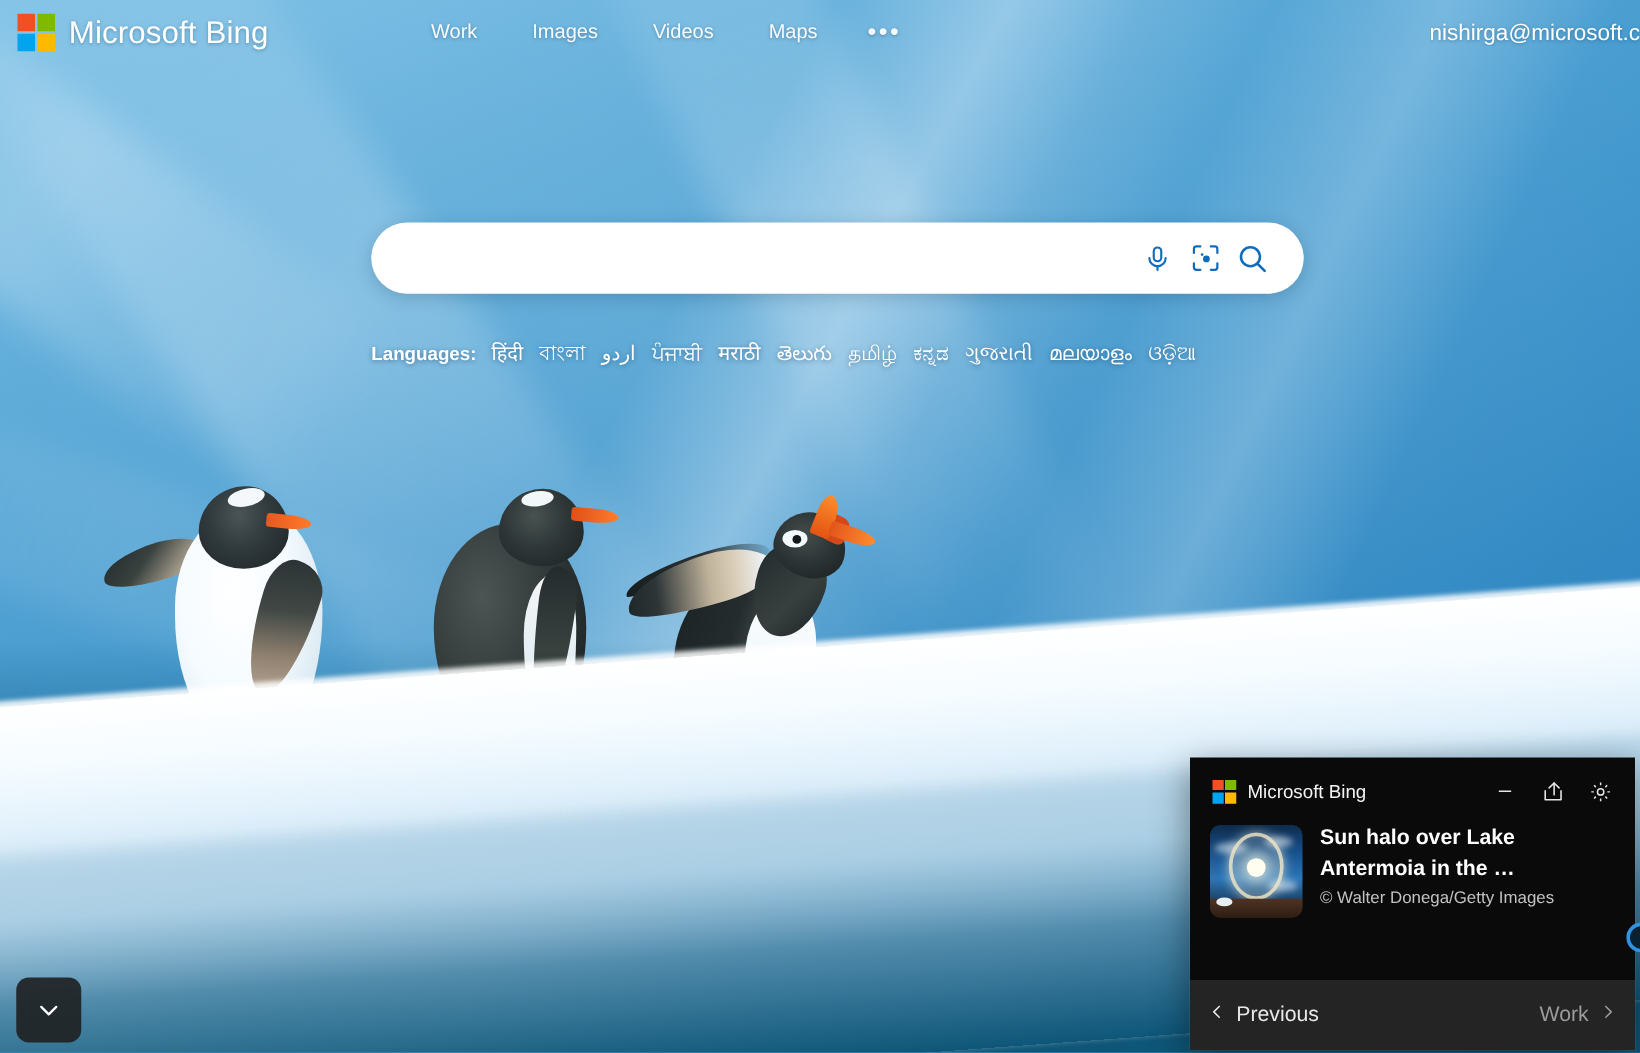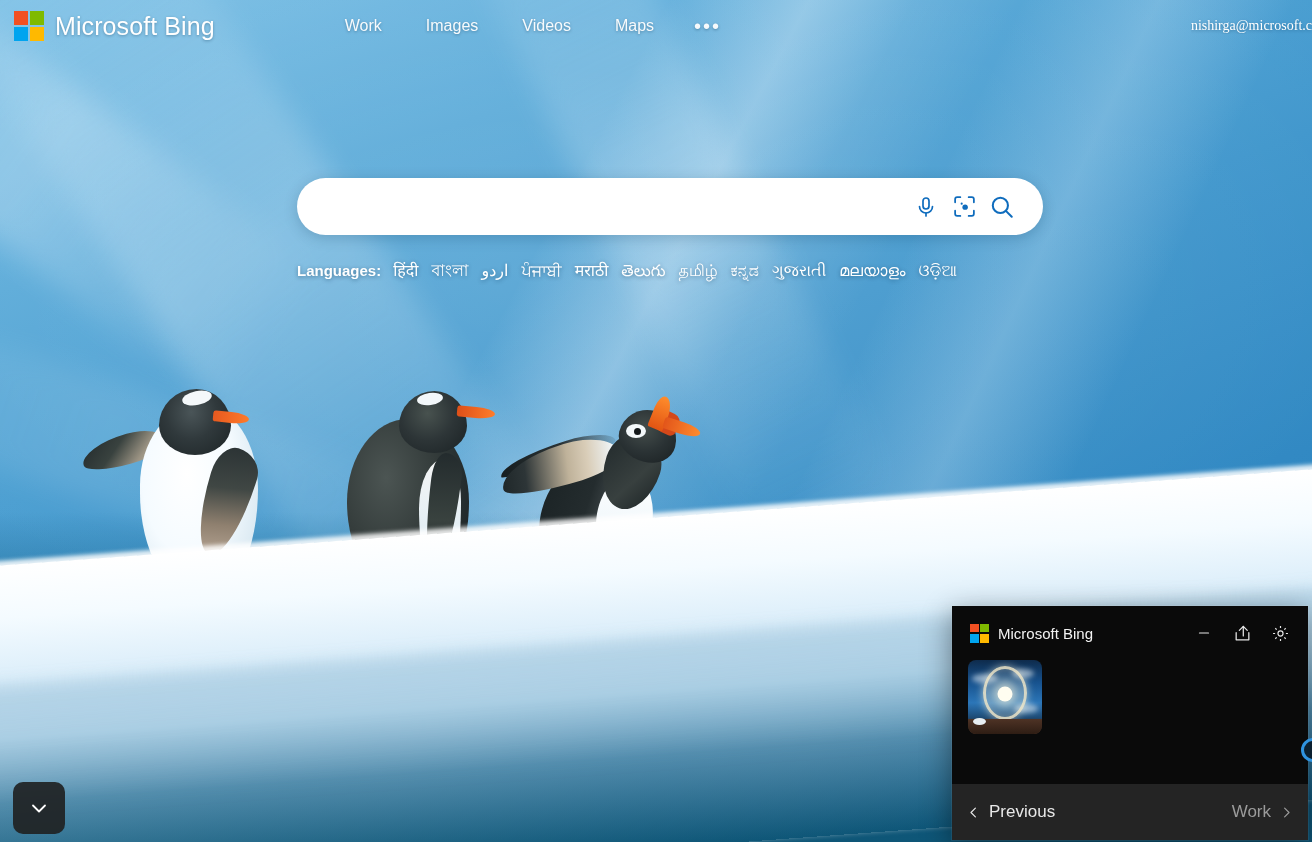--- a/index.html
+++ b/index.html
@@ -223,42 +223,42 @@
     color:#ffffff; font-size:25px; font-weight:400; letter-spacing:.1px;
     text-shadow:0 1px 3px rgba(0,40,70,0.35);
   }
   #nav { display:flex; align-items:center; gap:0; margin-left:108px; }
   .nav-item {
     color:rgba(255,255,255,0.95); font-size:16px; padding:6px 22px;
     cursor:pointer; text-shadow:0 1px 3px rgba(0,40,70,0.35); white-space:nowrap;
   }
   #nav-more { letter-spacing:2px; font-size:20px; line-height:12px; padding:6px 18px; }
   #account {
-    margin-left:auto; color:#ffffff; font-size:14px; padding-right:0;
+    margin-left:auto; color:#ffffff; font-size:18px; padding-right:0;
     white-space:nowrap; overflow:hidden; text-shadow:0 1px 3px rgba(0,40,70,0.35);
-    max-width:192px; cursor:pointer;font-family:Liberation Serif, serif;
+    max-width:192px; cursor:pointer;
   }
 
   
   #search-wrap { position:absolute; left:297px; top:178px; z-index:20; }
   #search-box {
     width:746px; height:57px; background:#ffffff; border-radius:29px;
     display:flex; align-items:center; padding:0 22px 0 26px;
     box-shadow:0 3px 14px rgba(10,50,80,0.22);
   }
   #search-input {
     flex:1; border:none; outline:none; font-size:17px; color:#1a1a1a;
     font-family:"Liberation Sans", sans-serif; background:transparent;
   }
   #search-input::placeholder { color:#9aa3ab; }
   .sicon { width:38px; height:38px; display:flex; align-items:center; justify-content:center; cursor:pointer; border-radius:50%; }
 
   
   #languages {
-    position:absolute; left:297px; top:258px; z-index:20;
+    position:absolute; left:297px; top:270px; z-index:20;
     display:flex; align-items:baseline; flex-wrap:nowrap; gap:0;
     color:#ffffff; text-shadow:0 1px 4px rgba(0,40,70,0.45);
   }
   #lang-label { font-size:15px; font-weight:700; margin-right:12px; white-space:nowrap; }
   .lang-link {
     font-size:16px; color:#ffffff; margin-right:13px; cursor:pointer; white-space:nowrap;
   }
 
   
   #scroll-down-button {
@@ -318,21 +318,21 @@
   #card-title {
     color:#ffffff; font-size:17px; font-weight:600; line-height:1.45;
     margin-top:-2px; cursor:pointer;
   }
   #card-credit { color:#c2c2c2; font-size:13.5px; margin-top:3px; }
   #card-footer {
     position:absolute; left:0; right:0; bottom:0; height:56px;
     background:#242424; display:flex; align-items:center; padding:0 14px;
   }
   .footer-btn {
-    display:flex; align-items:center; gap:8px; color:#e8e8e8; font-size:17px; cursor:pointer;
+    display:flex; align-items:flex-start; gap:8px; color:#e8e8e8; font-size:17px; cursor:pointer;
   }
   #next-button { margin-left:auto; color:#9b9b9b; }
   #ghost-text {
     position:absolute; left:92px; bottom:16px; font-size:17px;
     color:rgba(255,255,255,0.085); white-space:nowrap; pointer-events:none;
   }
   #ghost-pin {
     position:absolute; left:60px; bottom:18px; width:16px; height:16px;
     border:1.5px solid rgba(255,255,255,0.1); border-radius:50% 50% 50% 0;
     transform:rotate(-45deg); pointer-events:none;
@@ -512,20 +512,24 @@
   <div id="card-content">
     <div id="card-thumb">
       <span class="halo-cloud" style="left:4px; top:14px;"></span>
       <span class="halo-cloud" style="left:44px; top:9px; width:22px;"></span>
       <span class="halo-cloud" style="left:46px; top:44px; width:24px;"></span>
       <span class="halo-ring"></span>
       <span class="halo-sun"></span>
       <span class="halo-ground"></span>
       <span class="halo-snow"></span>
     </div>
+    <div id="card-text">
+      <div id="card-title">Sun halo over Lake Antermoia in the …</div>
+      <div id="card-credit">© Walter Donega/Getty Images</div>
+    </div>
   </div>
 
   <div id="ghost-pin"></div>
   <div id="ghost-text">'I've got a lot of problems</div>
 
   <div id="card-footer">
     <div class="footer-btn" id="previous-button">
       <svg width="15" height="15" viewBox="0 0 24 24" fill="none" stroke="#e8e8e8" stroke-width="1.9" stroke-linecap="round" stroke-linejoin="round">
         <path d="M15 5l-7 7 7 7"></path>
       </svg>

